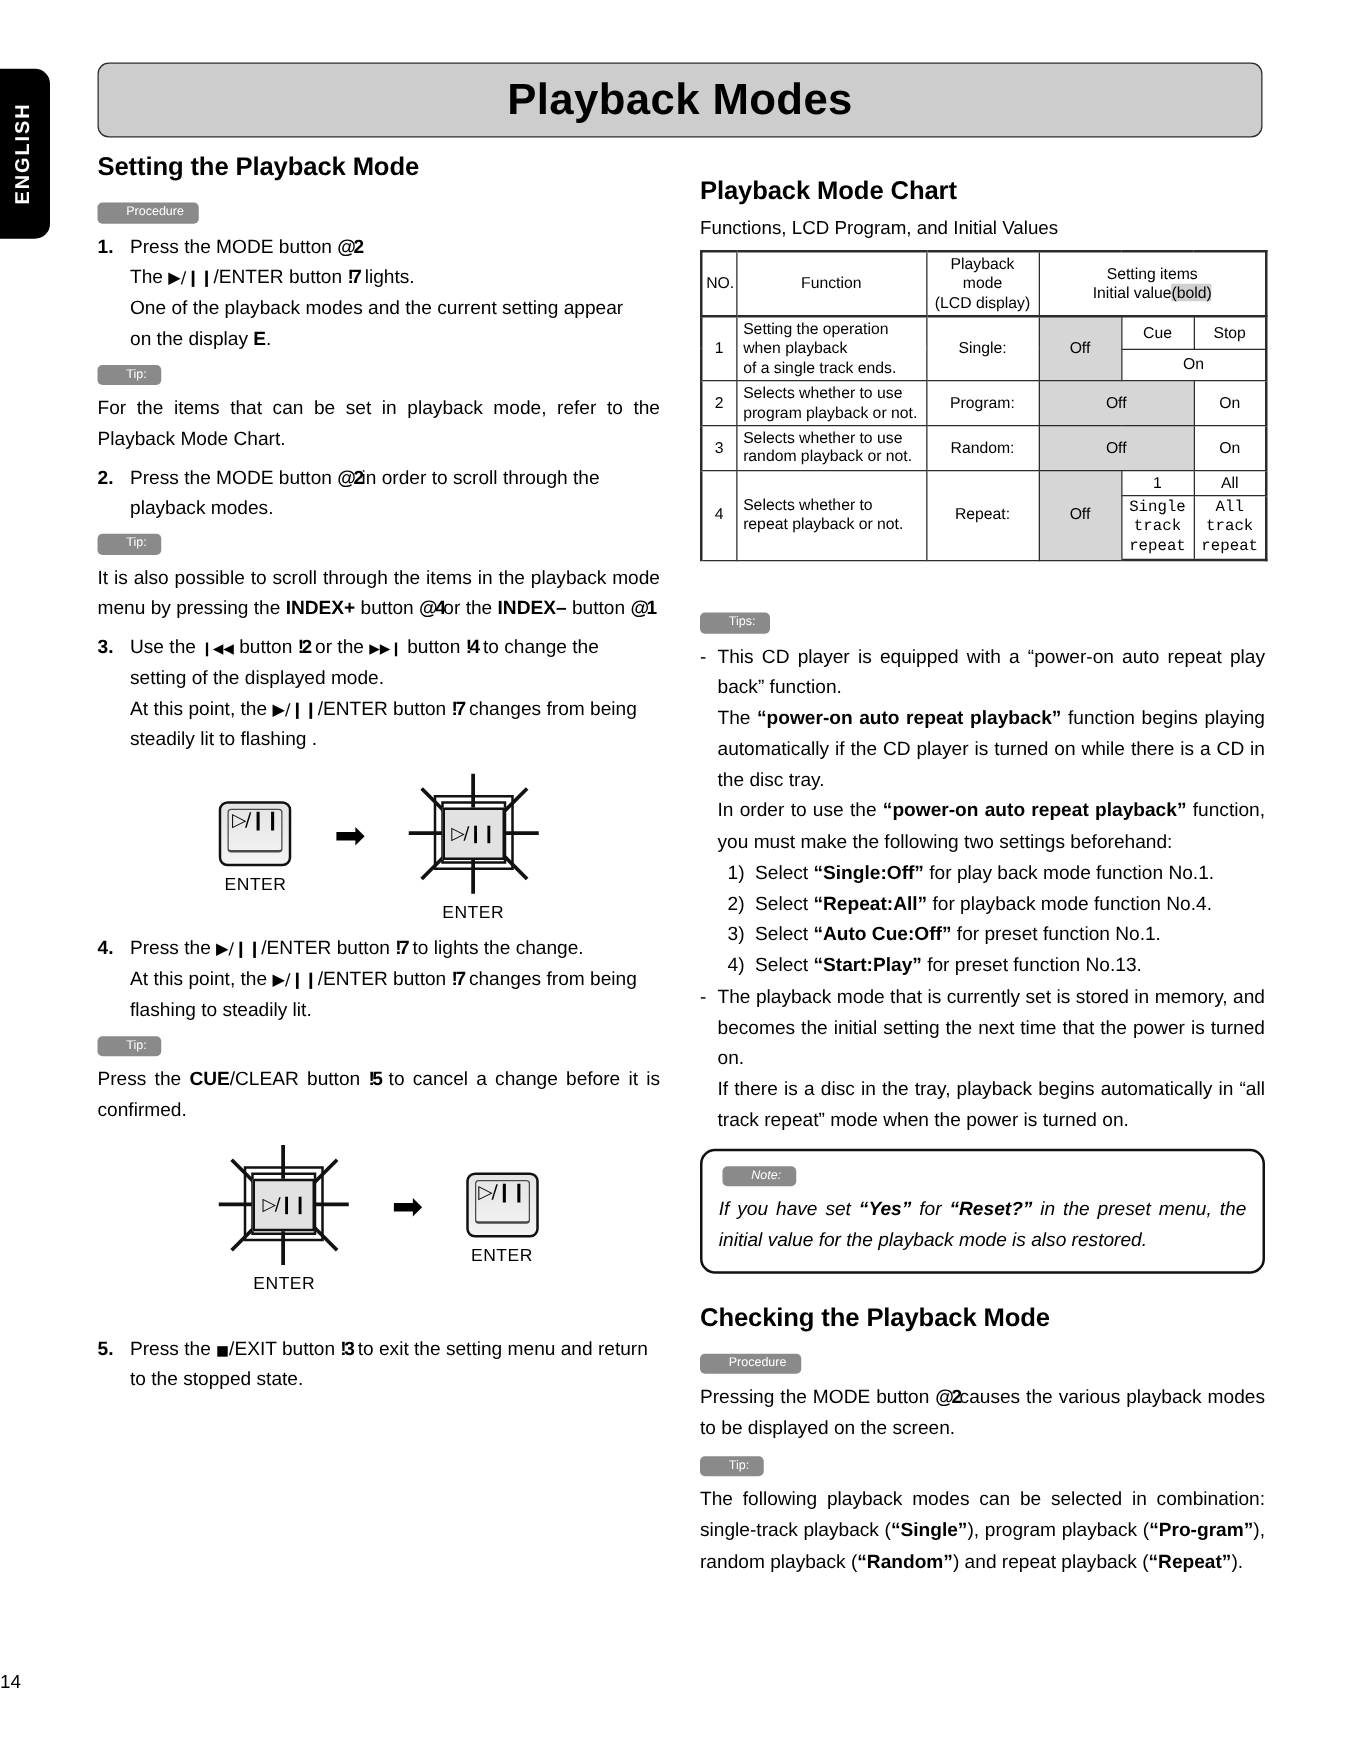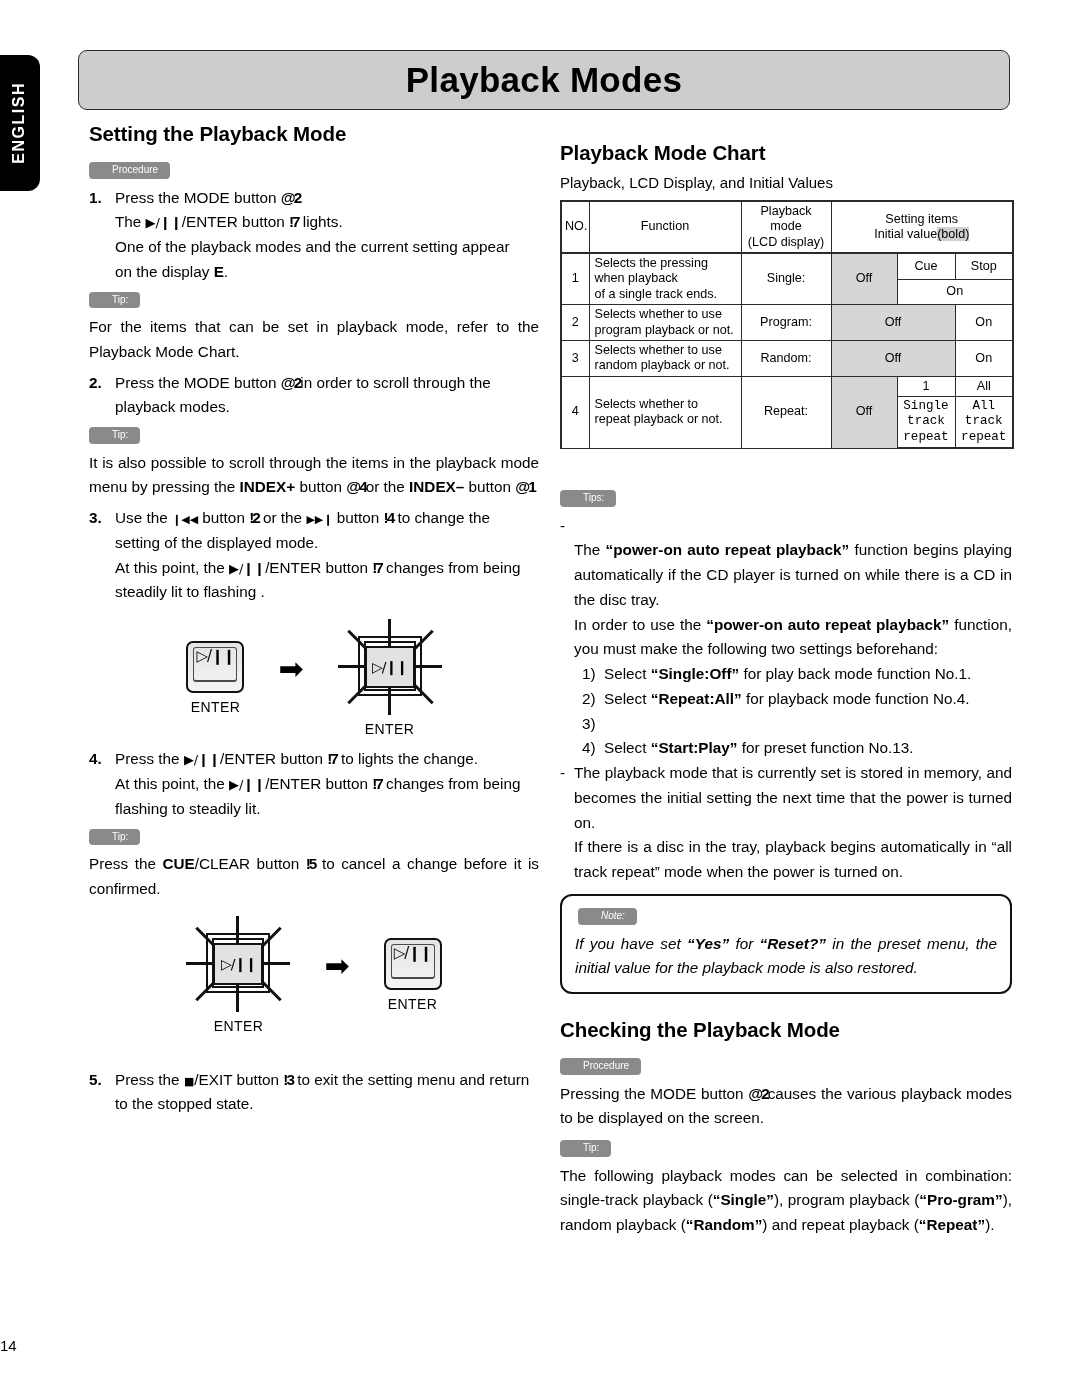--- a/index.html
+++ b/index.html
@@ -57,21 +57,20 @@
     font-weight: bold;
     letter-spacing: 0.3px;
   }
 
   
   .col-left {
     position: absolute;
     left: 78px;
     top: 122px;
     width: 450px;
-    margin-left: 11px;
   }
   .col-right {
     position: absolute;
     left: 560px;
     top: 122px;
     width: 452px;
     margin-top: 19px;
   }
 
   h2.section {
@@ -448,21 +447,21 @@
       <span class="glyph-sm">■</span><span>/EXIT button</span>
       <span class="btnref">!3</span>
       <span>to exit the setting menu and return to the stopped state.</span>
     </div>
   </div>
 </div>
 
 <div class="col-right">
 
   <h2 class="section tight">Playback Mode Chart</h2>
-  <p class="subhead">Playback, LCD Display, and Initial Values</p>
+  <p class="subhead">Functions, LCD Program, and Initial Values</p>
 
   <table class="chart">
     <colgroup>
       <col style="width:28px">
         <col style="width:152px">
         <col style="width:90px">
       <col style="width:66px">
         <col style="width:58px">
         <col style="width:58px">
     </colgroup>
@@ -477,21 +476,21 @@
         </td>
         <td class="ctr outer-t outer-r thickline" colspan="3">
           <span>Setting items</span><br>
           <span>Initial value</span><span class="hl">(bold)</span>
         </td>
       </tr>
 
       <tr>
         <td class="ctr outer-l" rowspan="2">1</td>
         <td class="lft" rowspan="2">
-          <span>Selects the pressing</span><br>
+          <span>Setting the operation</span><br>
           <span>when playback</span><br>
           <span>of a single track ends.</span>
         </td>
         <td class="ctr" rowspan="2">Single:</td>
         <td class="ctr shade" rowspan="2">Off</td>
         <td class="ctr">Cue</td>
         <td class="ctr outer-r">Stop</td>
       </tr>
       <tr>
         <td class="ctr outer-r" colspan="2">On</td>
@@ -543,21 +542,21 @@
     </tbody>
   </table>
 
   <div style="height:28px"></div>
 
   <div class="badge">Tips:</div>
 
   <div class="hang">
     <div class="bullet">-</div>
     <div class="txt">
-      <br>
+      <span>This CD player is equipped with a “power-on auto repeat play back” function.</span><br>
       <span>The</span>
       <b>“power-on auto repeat playback”</b>
       <span>function begins playing automatically if the CD player is turned on while there is a CD in the disc tray.</span><br>
       <span>In order to use the</span>
       <b>“power-on auto repeat playback”</b>
       <span>function, you must make the following two settings beforehand:</span>
     </div>
   </div>
 
   <div class="num-item">
@@ -571,20 +570,25 @@
   <div class="num-item">
     <div class="n">2)</div>
     <div>
       <span>Select</span>
       <b>“Repeat:All”</b>
       <span>for playback mode function No.4.</span>
     </div>
   </div>
   <div class="num-item">
     <div class="n">3)</div>
+    <div>
+      <span>Select</span>
+      <b>“Auto Cue:Off”</b>
+      <span>for preset function No.1.</span>
+    </div>
   </div>
   <div class="num-item">
     <div class="n">4)</div>
     <div>
       <span>Select</span>
       <b>“Start:Play”</b>
       <span>for preset function No.13.</span>
     </div>
   </div>
 

